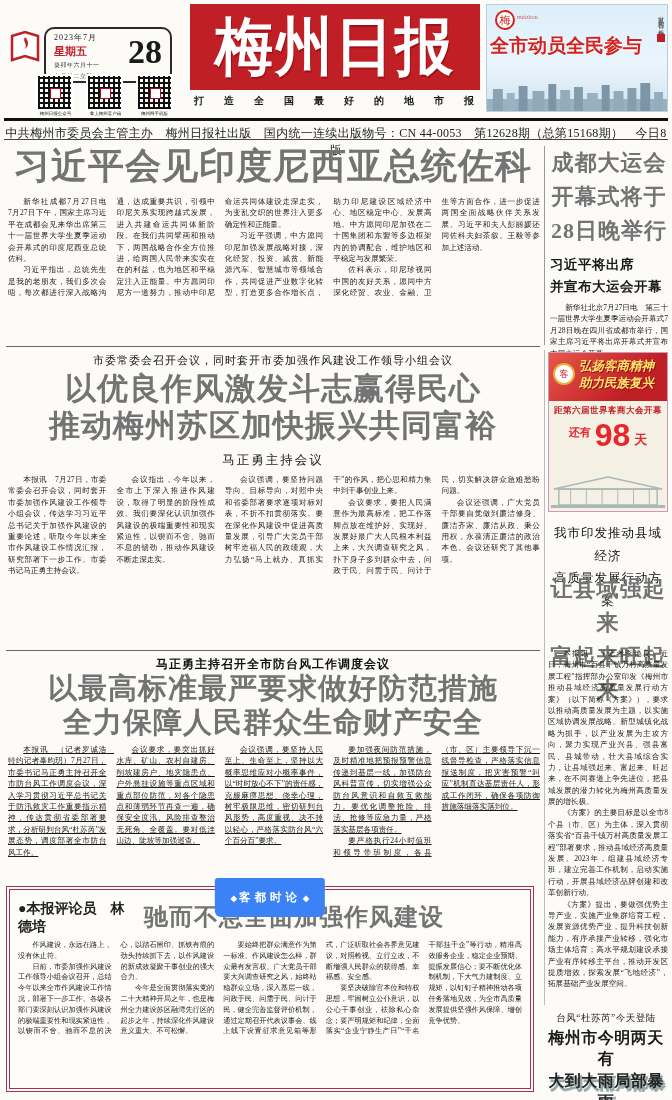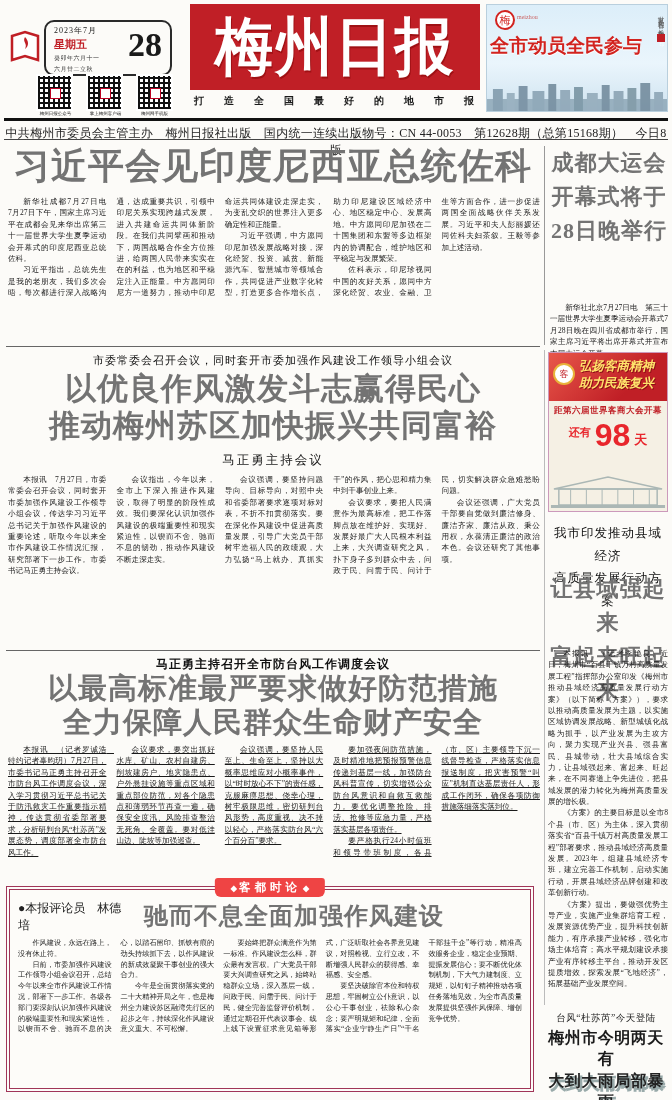--- a/index.html
+++ b/index.html
@@ -2,21 +2,21 @@
 <html><head>
 <meta charset="utf-8">
 <style>
   * { margin:0; padding:0; box-sizing:border-box; }
   html,body { width:672px; height:1100px; }
   body { font-family:"Liberation Serif", serif; background:#e9e7e2; }
   .page { position:relative; width:672px; height:1100px; background:#fcfbf8; overflow:hidden; color:#1a1a1a; }
 
   
   .brand-logo { position:absolute; left:10px; top:30px; width:30px; height:34px; }
-  .datebox { position:absolute; left:44px; top:20px; width:128px; height:56px;
+  .datebox { position:absolute; left:44px; top:27px; width:128px; height:56px;
     border:2px solid #2a2a2a; border-radius:10px; padding:3px 6px 2px 8px; }
   .datebox .month { font-size:8px; letter-spacing:1px; }
   .datebox .weekday { font-size:11px; font-weight:bold; color:#c01f26; margin-top:1px; }
   .datebox .day { position:absolute; right:8px; top:6px; font-size:34px; font-weight:bold; line-height:1; font-family:"Liberation Serif",serif; }
   .datebox .lunar { font-size:6px; color:#333; margin-top:2px; letter-spacing:.5px; }
   .qr-row { position:absolute; left:38px; top:76px; display:flex; gap:15px; }
   .qr { width:33px; height:33px; position:relative;
     background:
       repeating-linear-gradient(90deg,#111 0 2px,transparent 2px 5px),
       repeating-linear-gradient(0deg,#111 0 2px,#fff 2px 5px); outline:2px solid #fff; }
@@ -71,24 +71,24 @@
   .rule-sec2 { position:absolute; left:6px; top:650px; width:534px; height:1px; background:#666; }
 
   
   .tf-kicker { position:absolute; left:6px; top:656px; width:534px; font-size:12px; font-weight:bold; }
   .tf-h1 { position:absolute; left:6px; top:672px; width:534px; font-size:29px; }
   .tf-h2 { position:absolute; left:6px; top:706px; width:534px; font-size:29px; }
   .tf-body { position:absolute; left:8px; top:744px; width:532px; height:132px; column-count:5;text-decoration:underline; }
 
   
   .edbox { position:absolute; left:6px; top:886px; width:528px; height:206px; border:4px double #a03558; background:#fdfcf9; padding:10px 8px 6px; }
-  .ed-tab { position:absolute; left:50%; top:-12px; transform:translateX(-50%); background:#ef4444; color:#fff; font-size:11.5px; font-weight:bold; letter-spacing:4px; padding:2px 16px; border-radius:3px 3px 6px 6px; white-space:nowrap; }
+  .ed-tab { position:absolute; left:50%; top:-12px; transform:translateX(-50%); background:#3b82f6; color:#fff; font-size:11.5px; font-weight:bold; letter-spacing:4px; padding:12px 16px; border-radius:3px 3px 6px 6px; white-space:nowrap; }
   .ed-tab .dia { font-size:8px; letter-spacing:0; }
   .ed-top { display:flex; align-items:center; margin-bottom:4px; }
-  .ed-by { width:108px; font-size:12px; font-weight:normal; color:#222; }
+  .ed-by { width:108px; font-size:14px; font-weight:bold; color:#222; }
   .ed-head { flex:1; font-size:24px; margin-right:60px; }
   .ed-body { column-count:5; column-gap:9px; height:148px; overflow:hidden; }
   .ed-body p { font-size:7.2px; }
 
   
   .sp-box { position:absolute; left:548px; top:352px; width:120px; height:160px; border:1px solid #c9b; background:#f5f0e4; overflow:hidden; }
   .sp-red { height:48px; background:linear-gradient(135deg,#e8574a,#c01f26 70%); position:relative; padding:5px 4px 0 30px; }
   .sp-logo { position:absolute; left:4px; top:10px; width:22px; height:22px; border-radius:50%; background:#fff; border:2px solid #e8b23a; color:#c01f26; font-size:9px; line-height:19px; text-align:center; }
   .sp-line { color:#ffe36b; font-size:12.5px; font-weight:900; font-style:italic; line-height:1.35; white-space:nowrap; text-shadow:1px 1px 0 #8c1016; font-family:"Liberation Sans",sans-serif; }
   .sp-count-label { color:#c01f26; font-size:8.5px; font-weight:bold; text-align:center; margin-top:4px; letter-spacing:.5px; }
@@ -189,20 +189,24 @@
     </div>
 
   <div class="vrule-top"></div>
   <div class="vrule-mid"></div>
 
   <div class="bigline dayun-head">
     <div>成都大运会</div>
     <div>开幕式将于</div>
     <div>28日晚举行</div>
   </div>
+  <div class="dayun-sub">
+    <div>习近平将出席</div>
+    <div>并宣布大运会开幕</div>
+  </div>
   <div class="onecol dayun-body">
       <p>新华社北京7月27日电　第三十一届世界大学生夏季运动会开幕式7月28日晚在四川省成都市举行，国家主席习近平将出席开幕式并宣布本届大运会开幕。</p>
       <p>届时，中央广播电视总台将进行现场直播，新华网进行图文直播。</p>
     </div>
 
   <div class="rule-sec1"></div>
 
   <div class="kicker zf-kicker">市委常委会召开会议，同时套开市委加强作风建设工作领导小组会议</div>
   <div class="bigline zf-h1">以优良作风激发斗志赢得民心</div>
   <div class="bigline zf-h2">推动梅州苏区加快振兴共同富裕</div>

